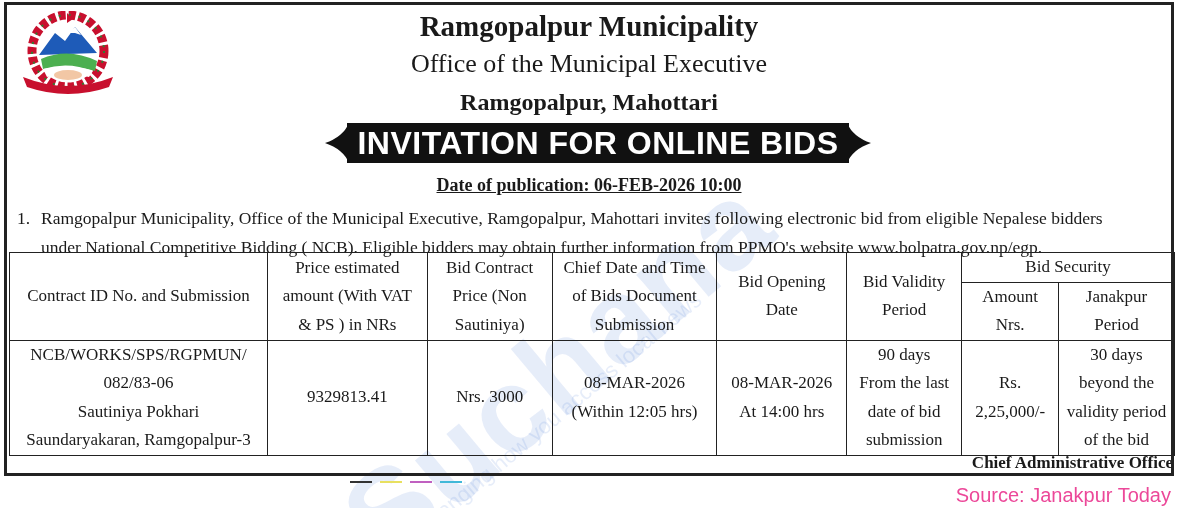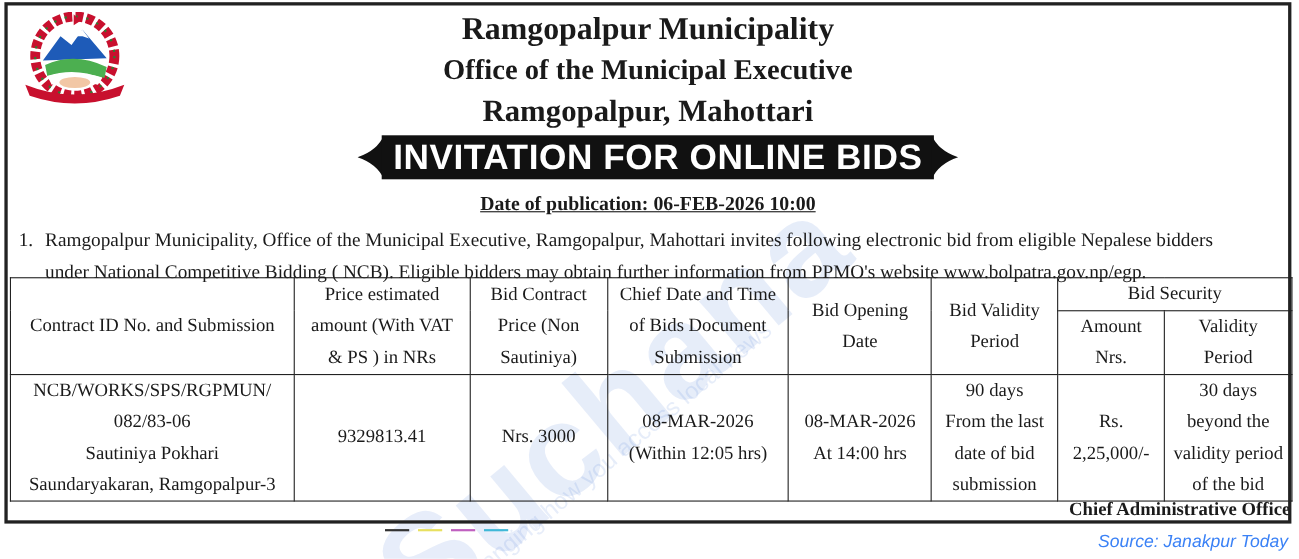--- a/index.html
+++ b/index.html
@@ -18,22 +18,22 @@
     }
     .frame {
       position: absolute; left: 4px; top: 2px; width: 1170px; height: 474px;
       border: 3px solid #222; border-right-width: 3px; box-sizing: border-box; z-index: 1; background: transparent;
     }
     .emblem {
       position: absolute; left: 10px; top: 6px; width: 102px; height: 86px;
     }
     .header-titles { position: absolute; left: 0; right: 0; top: 3px; text-align: center; }
     .title1 { font-size: 29px; font-weight: bold; line-height: 36px; }
-    .title2 { font-size: 26px; font-weight: bold; line-height: 40px; }
-    .title3 { font-size: 28px; font-weight: bold; line-height: 36px; }
+    .title2 { font-size: 26px; font-weight: normal; line-height: 40px; }
+    .title3 { font-size: 24px; font-weight: bold; line-height: 36px; }
     .banner-wrap { position: absolute; left: 318px; top: 118px; width: 546px; height: 24px; }
     .banner {
       position: absolute; left: 22px; right: 22px; top: 0; height: 40px; background: #111;
       color: #fff; font-family: "Liberation Sans", sans-serif; font-weight: bold; font-size: 32px;
       text-align: center; line-height: 40px; letter-spacing: 0.5px;
     }
     .banner-tip { position: absolute; top: 0; width: 24px; height: 40px; }
     .banner-tip.left { left: 0; } .banner-tip.right { right: 0; }
     .pubdate {
       position: absolute; left: 0; right: 0; top: 170px; text-align: center; font-weight: bold;
@@ -47,22 +47,22 @@
       z-index: 2;
     }
     table.bids td, table.bids th {
       border: 1.5px solid #222; text-align: center; vertical-align: middle; font-weight: normal; padding: 0 4px;
       line-height: 28.5px;
     }
     .sign {
       position: absolute; right: 8px; top: 453px; font-weight: bold; font-size: 17px;
     }
     .source {
-      position: absolute; right: 10px; top: 484px; font-family: "Liberation Sans", sans-serif; font-style: italic;
-      font-size: 16px; color: #3b82f6;
+      position: absolute; right: 10px; top: 484px; font-family: "Liberation Sans", sans-serif; 
+      font-size: 20px; color: #ec4899;
     }
     .regmarks { position: absolute; left: 350px; top: 481px; height: 2px; width: 130px; display: flex; gap: 8px; }
     .regmarks span { display:block; width: 22px; height: 2px; }
   </style>
 </head>
 <body>
 
 <div class="watermark">Suchana</div>
 <div class="watermark-sub">changing how you access local news</div>
 
@@ -143,21 +143,21 @@
       <div>Period</div>
     </th>
     <th colspan="2">Bid Security</th>
   </tr>
   <tr>
     <th>
       <div>Amount</div>
       <div>Nrs.</div>
     </th>
     <th>
-      <div>Validity</div>
+      <div>Janakpur</div>
       <div>Period</div>
     </th>
   </tr>
   <tr>
     <td>
       <div>NCB/WORKS/SPS/RGPMUN/</div>
       <div>082/83-06</div>
       <div>Sautiniya Pokhari</div>
       <div>Saundaryakaran, Ramgopalpur-3</div>
     </td>

